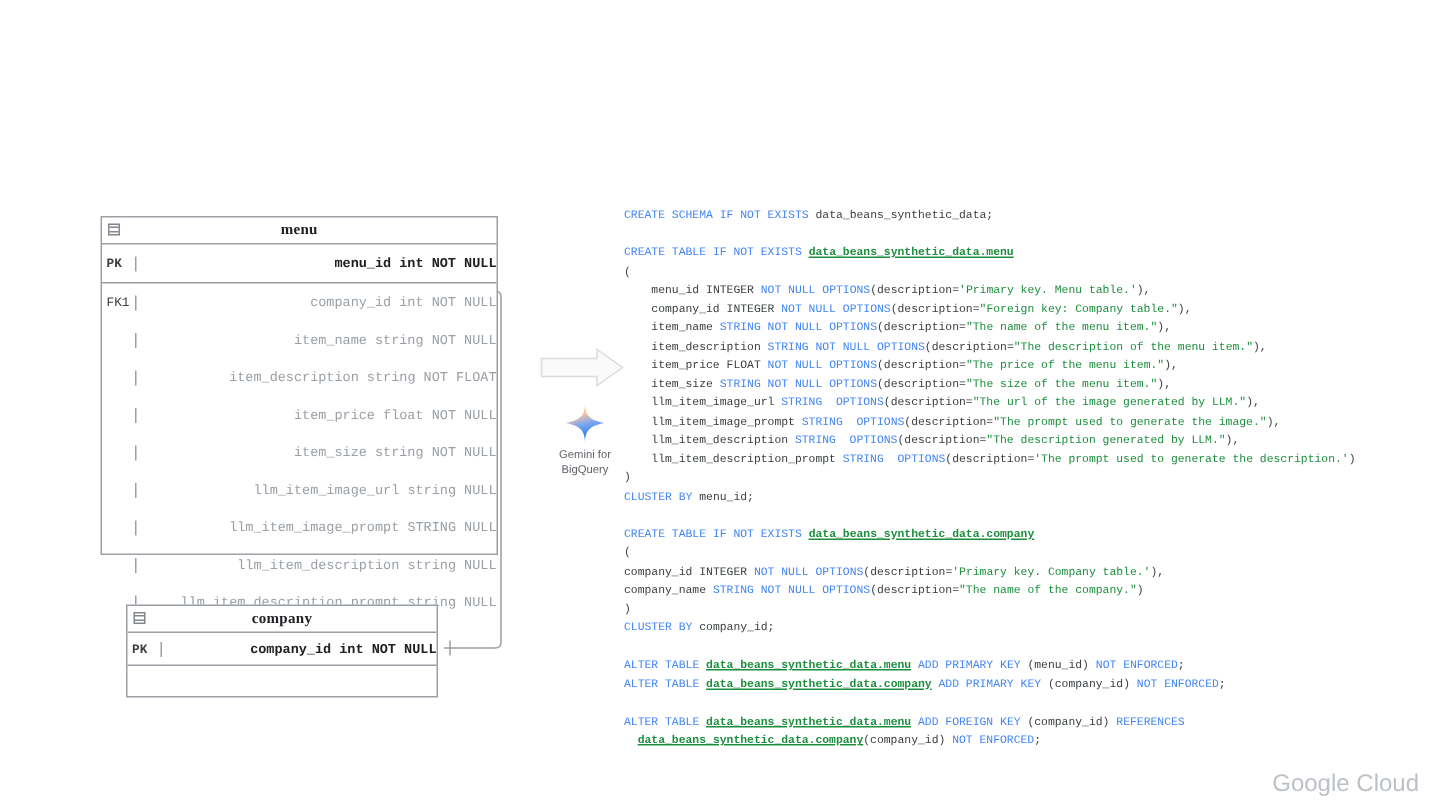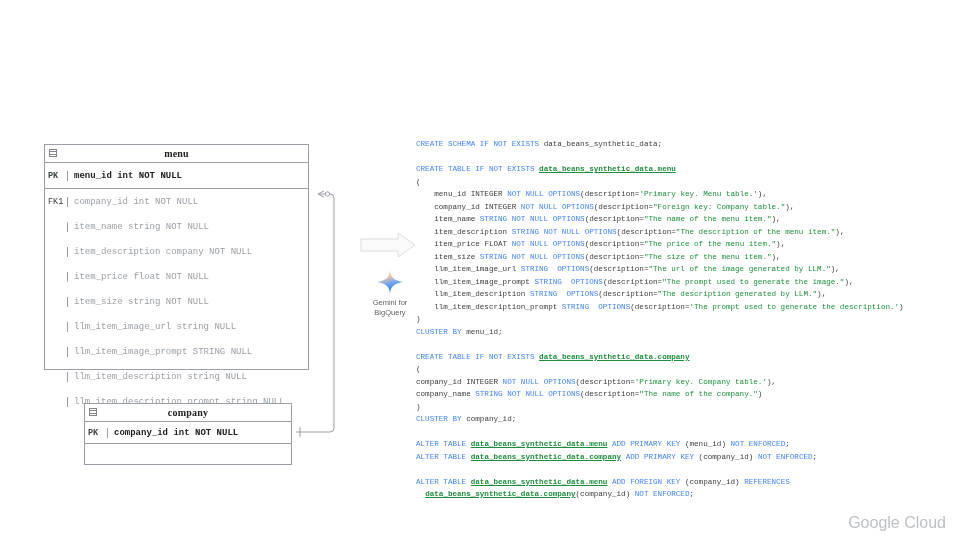--- a/index.html
+++ b/index.html
@@ -17,21 +17,21 @@
   .grid-icon{position:absolute;left:4px;top:4px;width:8px;height:8px;border:1px solid #80868b;box-sizing:border-box;}
   .grid-icon:before,.grid-icon:after{content:"";position:absolute;left:0;right:0;height:1px;background:#80868b;}
   .grid-icon:before{top:1px;}
   .grid-icon:after{top:4px;}
 
   .erd-row{display:flex;align-items:center;box-sizing:border-box;}
   .erd-key{width:22px;flex:0 0 22px;font-family:"Liberation Mono",monospace;font-size:8.5px;
     color:#3c4043;padding-left:3px;box-sizing:border-box;}
   .erd-key.bold{font-weight:bold;}
   .erd-field{flex:1;font-family:"Liberation Mono",monospace;font-size:9px;color:#9aa0a6;
-    padding-left:6px;border-left:1px solid #9aa0a6;box-sizing:border-box;white-space:nowrap;}
+    padding-left:6px;border-left:1px solid #9aa0a6;box-sizing:border-box;white-space:nowrap;text-align:right;}
   .erd-field.pk{color:#202124;font-weight:bold;}
   .row-pk{height:26px;border-bottom:1px solid #9aa0a6;}
   .row-normal{height:25px;}
   .row-last{height:25px;}
 
   
   .conn{position:absolute;stroke:#9aa0a6;fill:none;stroke-width:1;}
 
   
   .big-arrow{position:absolute;}
@@ -61,41 +61,41 @@
 
   <svg class="conn" style="left:0;top:0;width:960px;height:540px;">
     <path d="M318 194 H330 Q334 194 334 198 V428 Q334 432 330 432 H296" stroke="#9aa0a6" stroke-width="1" fill="none"></path>
 
     <path d="M318 194 L324 191 M318 194 L324 197" stroke="#9aa0a6" stroke-width="1" fill="none"></path>
     <circle cx="327.5" cy="194" r="2.2" stroke="#9aa0a6" stroke-width="1" fill="#fff"></circle>
 
     <path d="M300 427 V437" stroke="#9aa0a6" stroke-width="1" fill="none"></path>
   </svg>
 
-  <div class="erd-table" style="left:44px;top:144px;width:265px;height:226px;">
+  <div class="erd-table" style="left:67px;top:144px;width:265px;height:226px;">
     <div class="erd-header">
       <span class="grid-icon"></span>
       <span class="erd-title">menu</span>
     </div>
 
     <div class="erd-row row-pk">
       <span class="erd-key bold">PK</span>
       <span class="erd-field pk">menu_id int NOT NULL</span>
     </div>
     <div class="erd-row row-normal">
       <span class="erd-key">FK1</span>
       <span class="erd-field">company_id int NOT NULL</span>
     </div>
     <div class="erd-row row-normal">
       <span class="erd-key"></span>
       <span class="erd-field">item_name string NOT NULL</span>
     </div>
     <div class="erd-row row-normal">
       <span class="erd-key"></span>
-      <span class="erd-field">item_description company NOT NULL</span>
+      <span class="erd-field">item_description string NOT FLOAT</span>
     </div>
     <div class="erd-row row-normal">
       <span class="erd-key"></span>
       <span class="erd-field">item_price float NOT NULL</span>
     </div>
     <div class="erd-row row-normal">
       <span class="erd-key"></span>
       <span class="erd-field">item_size string NOT NULL</span>
     </div>
     <div class="erd-row row-normal">

